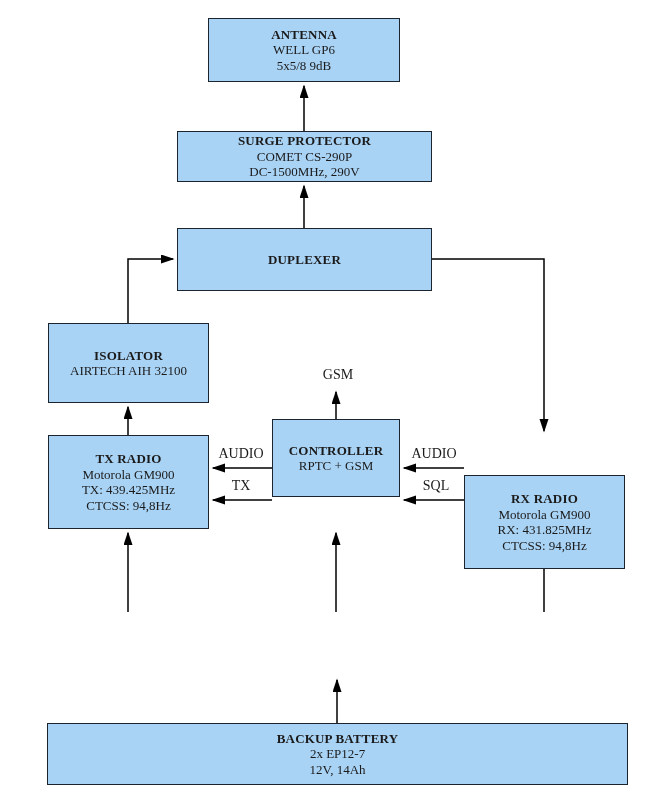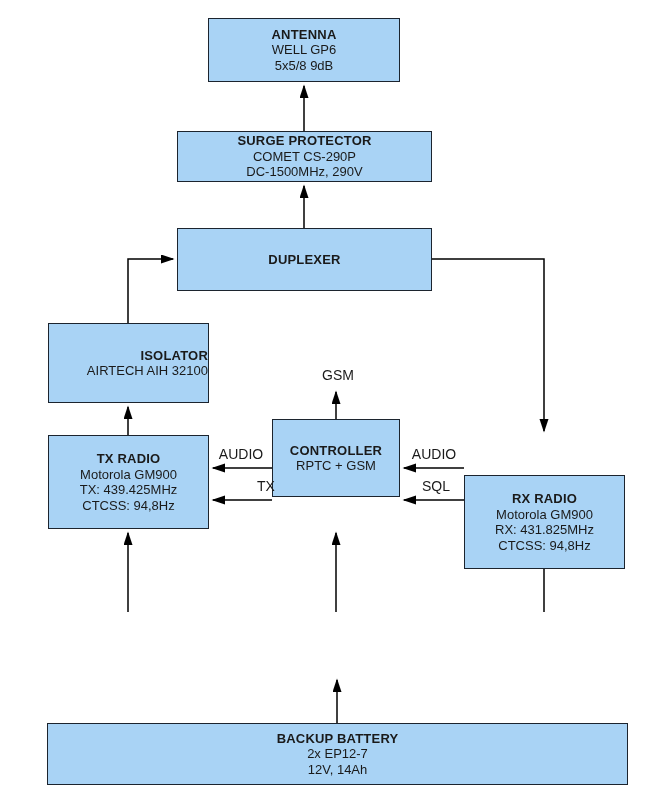--- a/index.html
+++ b/index.html
@@ -5,21 +5,21 @@
   html, body {
     margin: 0;
     padding: 0;
     background: #ffffff;
   }
   .canvas {
     position: relative;
     width: 672px;
     height: 800px;
     background: var(--canvas-bg, #ffffff);
-    font-family: Liberation Sans, sans-serif;
+    font-family: Liberation Serif, serif;
     overflow: hidden;
   }
   .edges {
     position: absolute;
     left: 0;
     top: 0;
     width: 672px;
     height: 800px;
   }
   .box {
@@ -87,21 +87,21 @@
   <div class="box" style="left:177px; top:131px; width:255px; height:51px;">
     <div class="title">SURGE PROTECTOR</div>
     <div class="line">COMET CS-290P</div>
     <div class="line">DC-1500MHz, 290V</div>
   </div>
 
   <div class="box" style="left:177px; top:228px; width:255px; height:63px;">
     <div class="title">DUPLEXER</div>
   </div>
 
-  <div class="box" style="left:48px; top:323px; width:161px; height:80px;align-items:flex-end;">
+  <div class="box" style="left:48px; top:323px; width:161px; height:80px;">
     <div class="title">ISOLATOR</div>
     <div class="line">AIRTECH AIH 32100</div>
   </div>
 
   <div class="box" style="left:48px; top:435px; width:161px; height:94px;">
     <div class="title">TX RADIO</div>
     <div class="line">Motorola GM900</div>
     <div class="line">TX: 439.425MHz</div>
     <div class="line">CTCSS: 94,8Hz</div>
   </div>
@@ -120,17 +120,17 @@
 
 
   <div class="box" style="left:47px; top:723px; width:581px; height:62px;">
     <div class="title">BACKUP BATTERY</div>
     <div class="line">2x EP12-7</div>
     <div class="line">12V, 14Ah</div>
   </div>
 
   <div class="edge-label" style="left:338px; top:368px;">GSM</div>
   <div class="edge-label" style="left:241px; top:447px;">AUDIO</div>
-  <div class="edge-label" style="left:241px; top:479px;margin-left:25px;">TX</div>
+  <div class="edge-label" style="left:241px; top:479px;">TX</div>
   <div class="edge-label" style="left:434px; top:447px;">AUDIO</div>
   <div class="edge-label" style="left:436px; top:479px;">SQL</div>
 
 </div>
 
 </body></html>

